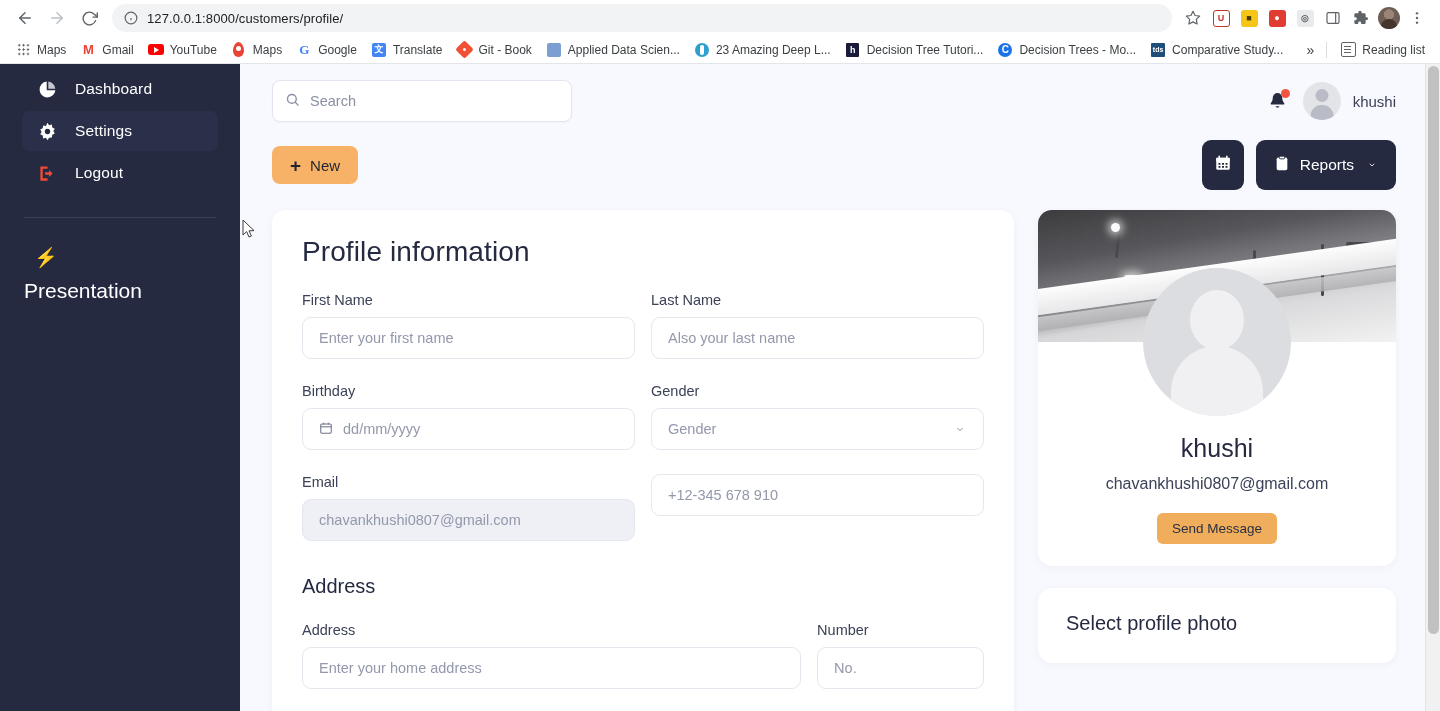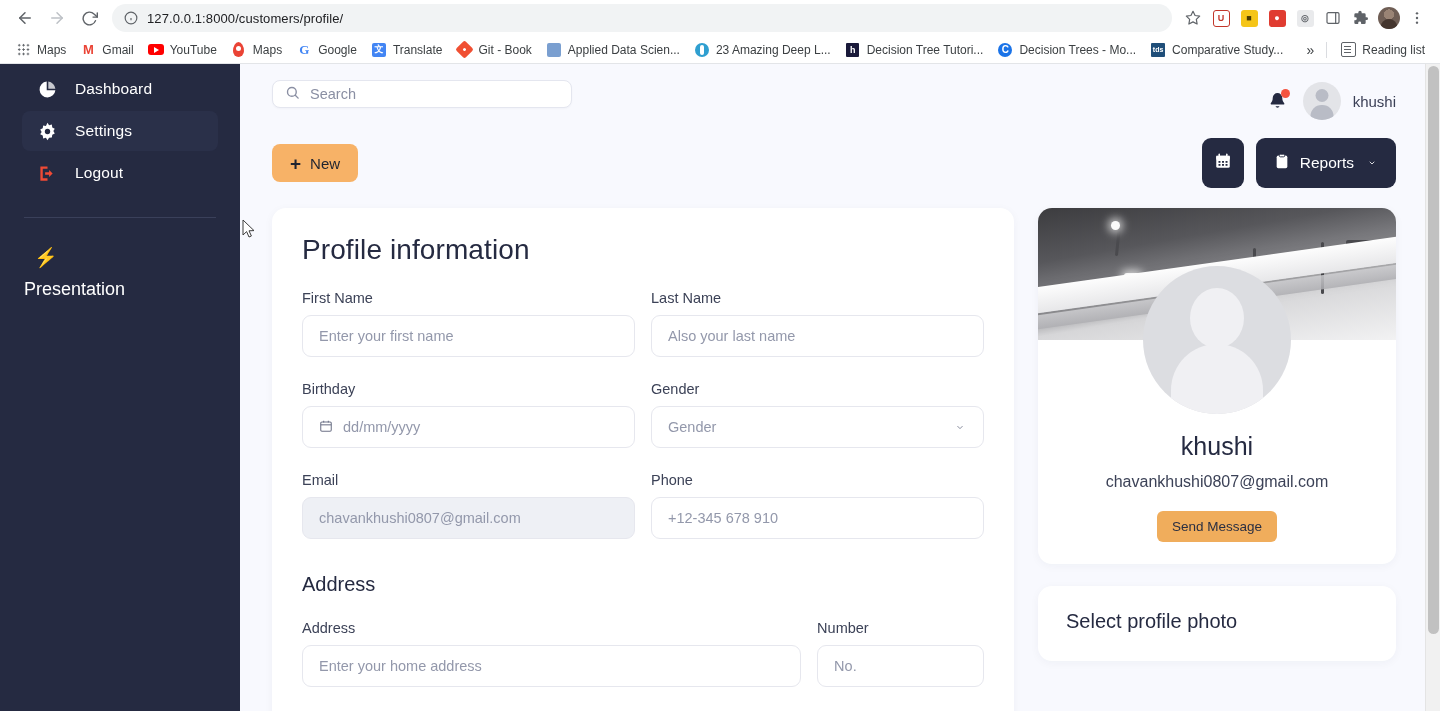--- a/index.html
+++ b/index.html
@@ -99,29 +99,29 @@
     display: flex; align-items: center; gap: 17px;
     height: 40px; margin: 2px 22px; padding: 0 14px;
     border-radius: 8px; color: #ffffff;
   }
   .nav-item.active { background: #30365180; }
   .nav-ic { width: 22px; display:flex; align-items:center; justify-content:center; flex:none; }
   .nav-label { font-size: 15.5px; letter-spacing: .15px; }
   .side-divider { height: 1px; background: #3a405a; margin: 24px 24px 0 24px; }
   .pres-block { padding: 28px 24px 0 24px; }
   .pres-ic { font-size: 19px; color: #f0a44c; margin-bottom: 10px; margin-left: 10px; }
-  .pres-label { font-size: 18px; color: #fff; }
+  .pres-label { font-size: 21px; color: #fff; }
 
   
   .main { flex: 1; position: relative; overflow: hidden; }
   .main-inner { padding: 0 44px 0 32px; position: relative; }
 
   .topbar { display: flex; align-items: flex-start; padding-top: 16px; }
   .search-wrap {
-    width: 300px; height: 28px; background: #fff; border: 1px solid #e4e6ef;
+    width: 300px; height: 42px; background: #fff; border: 1px solid #e4e6ef;
     border-radius: 8px; display: flex; align-items: center; padding: 0 12px; gap: 10px;
     box-shadow: 0 1px 2px rgba(20,25,60,.03);
   }
   .search-wrap .ph { font-size: 14.5px; color: #8a8fa3; }
   .topbar-right { margin-left: auto; display: flex; align-items: center; gap: 14px; padding-top: 2px; }
   .bell { position: relative; width: 22px; height: 24px; display:flex; align-items:center; justify-content:center;}
   .bell-dot { position: absolute; right: -1px; top: 0px; width: 9px; height: 9px; border-radius: 50%; background: #f4533f; }
   .user-chip { display: flex; align-items: center; gap: 12px; }
   .user-av {
     width: 38px; height: 38px; border-radius: 50%; background: #e3e4e8;
@@ -544,21 +544,20 @@
           </div>
 
           <div class="field-row">
             <div class="field">
               <label class="flabel">Email</label>
               <div class="finput disabled">
                 <span class="ph">chavankhushi0807@gmail.com</span>
               </div>
             </div>
             <div class="field">
-              <label class="flabel">Phone</label>
               <div class="finput">
                 <span class="ph">+12-345 678 910</span>
               </div>
             </div>
           </div>
 
           <h2 class="section-title">Address</h2>
 
           <div class="field-row">
             <div class="field grow3">

